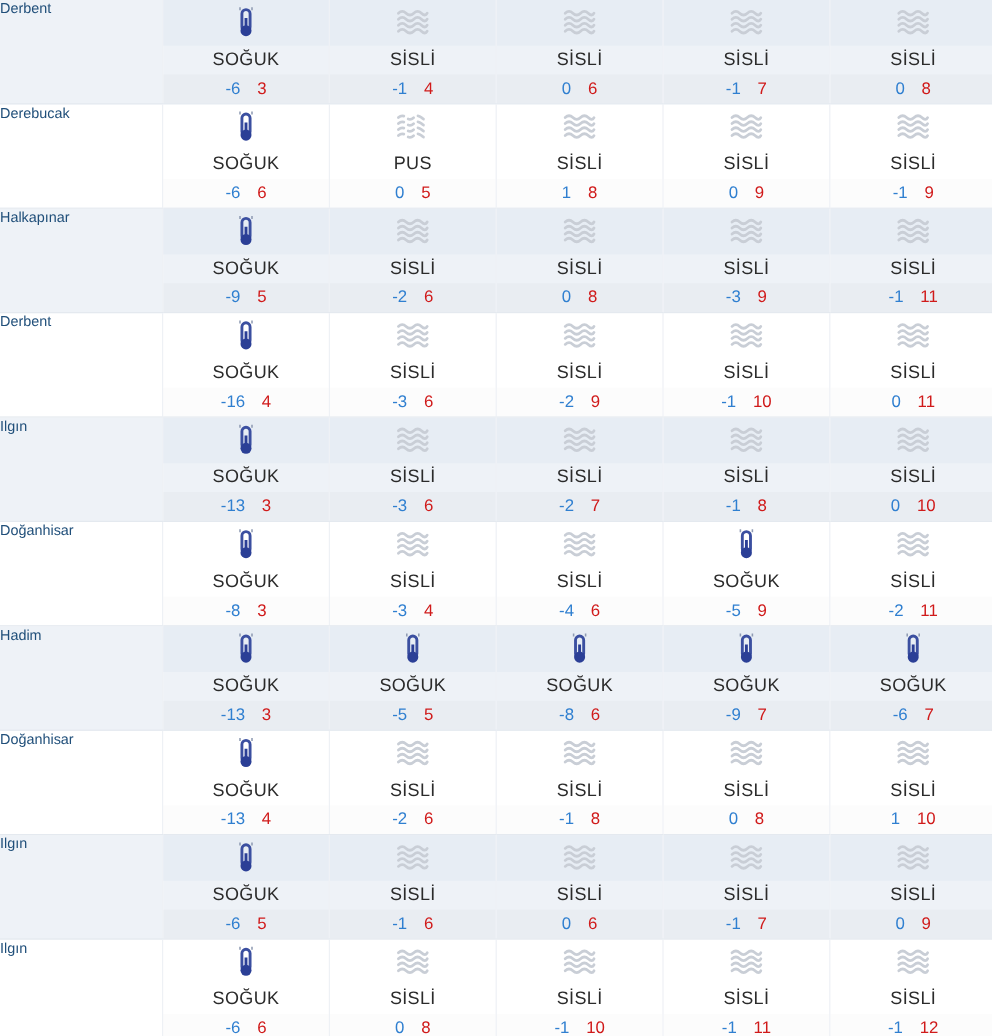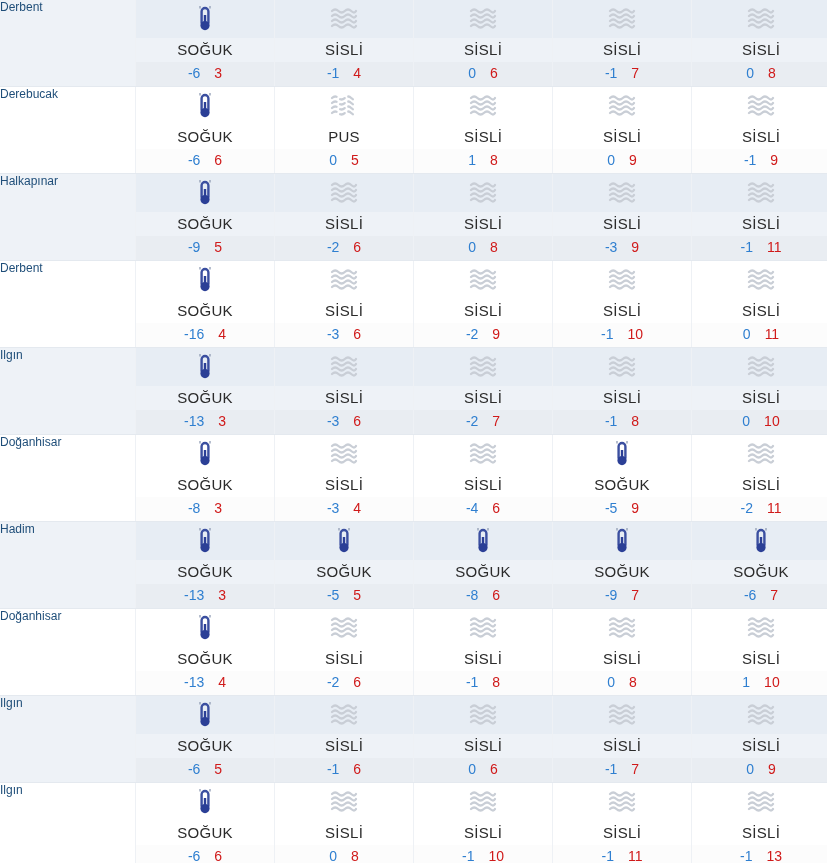--- a/index.html
+++ b/index.html
@@ -719,17 +719,17 @@
         <td class="day-cell">
           <div class="icon-box">
             <svg class="icon fog-svg" viewBox="0 0 34 34">
       <path d="M5 9 q3.2 -3 6.4 0 t6.4 0 t6.4 0 t4.8 0"></path>
       <path d="M5 14 q3.2 -3 6.4 0 t6.4 0 t6.4 0 t4.8 0"></path>
       <path d="M5 19 q3.2 -3 6.4 0 t6.4 0 t6.4 0 t4.8 0"></path>
       <path d="M5 24 q3.2 -3 6.4 0 t6.4 0 t6.4 0 t4.8 0"></path>
     </svg>
           </div>
           <div class="cond">SİSLİ</div>
-          <div class="temps"><span class="tmin">-1</span><span class="tmax">13</span></div>
+          <div class="temps"><span class="tmin">-1</span><span class="tmax">12</span></div>
         </td>
       </tr>
     </tbody>
 </table>
 
 </body></html>

